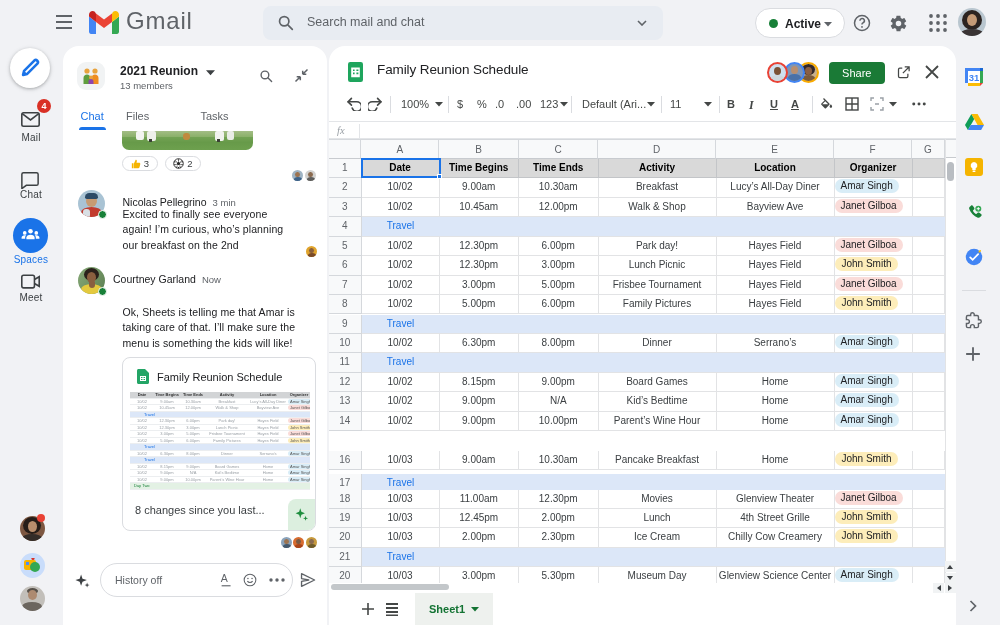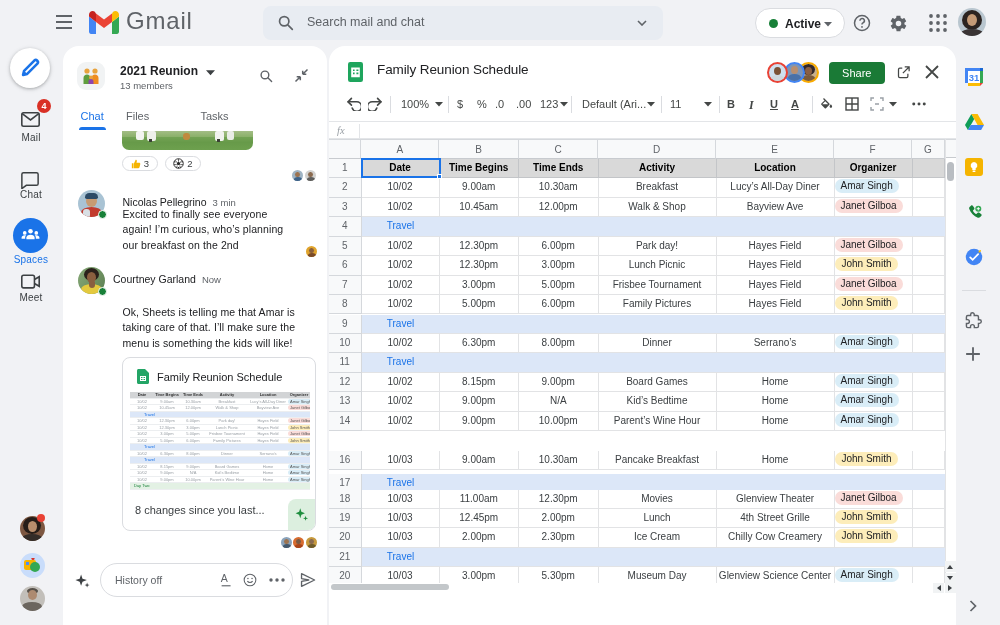--- a/index.html
+++ b/index.html
@@ -765,20 +765,34 @@
       <i style="border-width:4.5px 3.5px 0 3.5px;border-color:#3c4043 transparent transparent transparent"></i>
     </div>
  <div id="hsTrack"></div>
  <div id="hsThumb"></div>
  <div class="scbox" style="left:604px;top:537px;width:11px;height:9.5px">
       <i style="border-width:3.5px 4.5px 3.5px 0;border-color:transparent #3c4043 transparent transparent"></i>
     </div>
  <div class="scbox" style="left:615.5px;top:537px;width:11.5px;height:9.5px">
       <i style="border-width:3.5px 0 3.5px 4.5px;border-color:transparent transparent transparent #3c4043"></i>
     </div>
+ <div id="tabbar">
+  <svg style="left:32px;top:9px" class="abs" width="14" height="14" viewBox="0 0 14 14" stroke="#444746" stroke-width="1.6">
+        <path d="M7 1v12M1 7h12"></path>
+      </svg>
+  <svg style="left:55.5px;top:9px" class="abs" width="14" height="14" viewBox="0 0 14 14" stroke="#444746" stroke-width="1.8">
+        <path d="M1 2h12M1 6h12M1 10h12M1 13.5h12"></path>
+      </svg>
+  <div id="sheetTab">
+        <b>Sheet1</b>
+        <svg width="8" height="5" viewBox="0 0 10 6">
+          <path d="M0 0l5 5.5L10 0z" fill="#137333"></path>
+        </svg>
+      </div>
+ </div>
 </div>
 
 <div class="abs sbico" style="top:68px">
     <svg width="18" height="18" viewBox="0 0 18 18">
       <rect x="3" y="3" width="12" height="12" fill="#fff"></rect>
       <path d="M3 0h12v3H3z" fill="#4285f4"></path>
       <path d="M0 3h3v12H0z" fill="#4285f4"></path>
       <rect x="0" y="0" width="3" height="3" fill="#4285f4"></rect>
       <path d="M15 3h3v12h-3z" fill="#34a853"></path>
       <rect x="15" y="0" width="3" height="3" fill="#1967d2"></rect>

